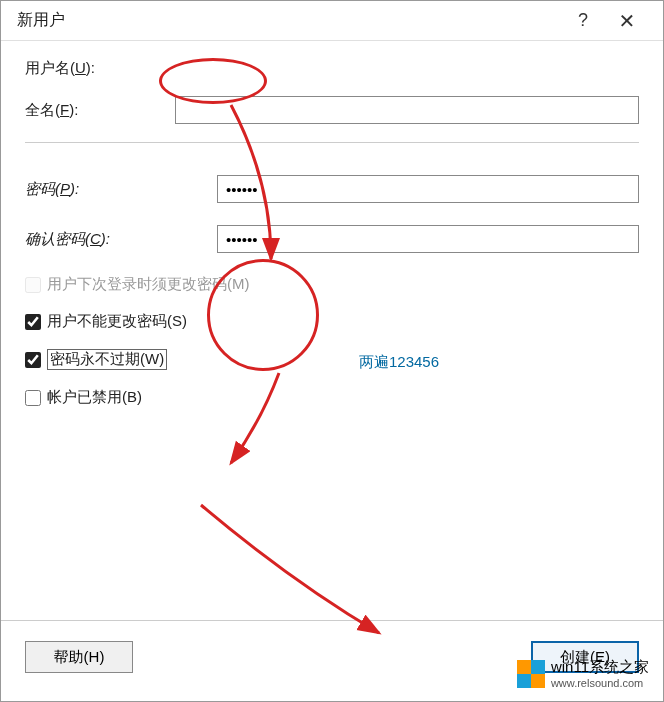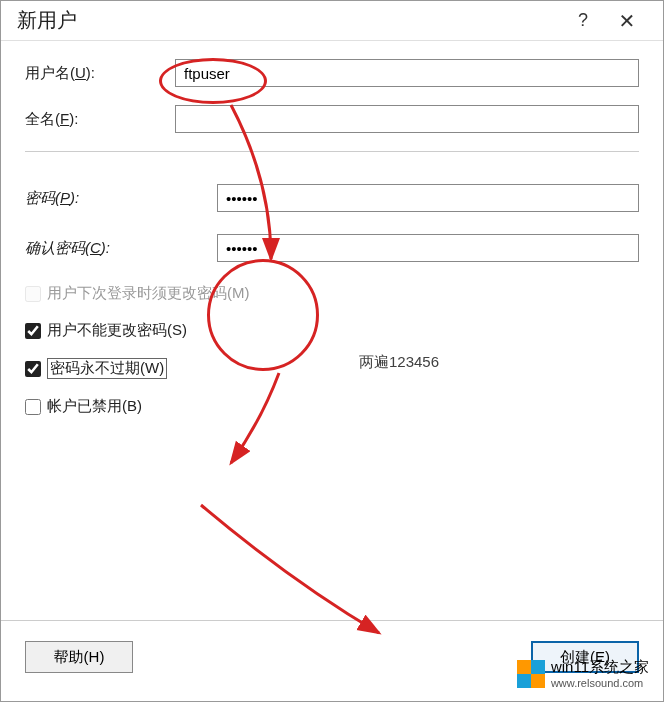--- a/index.html
+++ b/index.html
@@ -19,21 +19,21 @@
       background: #fff;
       position: relative;
     }
     .titlebar {
       height: 40px;
       display: flex;
       align-items: center;
       padding: 0 12px 0 16px;
       border-bottom: 1px solid #e0e0e0;
     }
-    .titlebar .title { flex: 1; color: #222; font-size: 20px; }
+    .titlebar .title { flex: 1; color: #222; font-size: 16px; }
     .titlebar .help-icon {
       width: 40px; height: 40px; display: flex;
       align-items: center; justify-content: center;
       font-size: 18px; color: #333; cursor: pointer;
     }
     .titlebar .close-icon {
       width: 48px; height: 40px; display: flex;
       align-items: center; justify-content: center;
       font-size: 20px; color: #333; cursor: pointer;
     }
@@ -79,21 +79,21 @@
     .annot { position: absolute; pointer-events: none; }
     .circle1 {
       left: 158px; top: 57px; width: 108px; height: 46px;
       border: 3px solid #d62323; border-radius: 50%;
     }
     .circle2 {
       left: 206px; top: 258px; width: 112px; height: 112px;
       border: 3px solid #d62323; border-radius: 50%;
     }
     .redtext {
-      left: 358px; top: 352px; color: #404040; font-size: 15px;
+      left: 358px; top: 352px; color: #0369a1; font-size: 15px;
     }
     .watermark {
       position: absolute; right: 14px; bottom: 12px;
       display: flex; align-items: center; gap: 6px;
       color: #555; font-size: 11px; pointer-events: none;
     }
     .watermark .big { font-size: 15px; color: #000000; margin-top: 26px; }
     .wm-icon {
       width: 28px; height: 28px; display: inline-flex;
       flex-wrap: wrap;
@@ -112,21 +112,20 @@
     <span class="help-icon">?</span>
     <span class="close-icon">✕</span>
   </div>
 
   <div class="content">
 
     <div class="form-row">
       <label>
         <span>用户名(</span><span class="ul">U</span><span>):</span>
       </label>
-      <input type="text" value="ftpuser" style="">
     </div>
 
     <div class="form-row">
       <label>
         <span>全名(</span><span class="ul">F</span><span>):</span>
       </label>
       <input type="text" value="" style="">
     </div>
 
 

